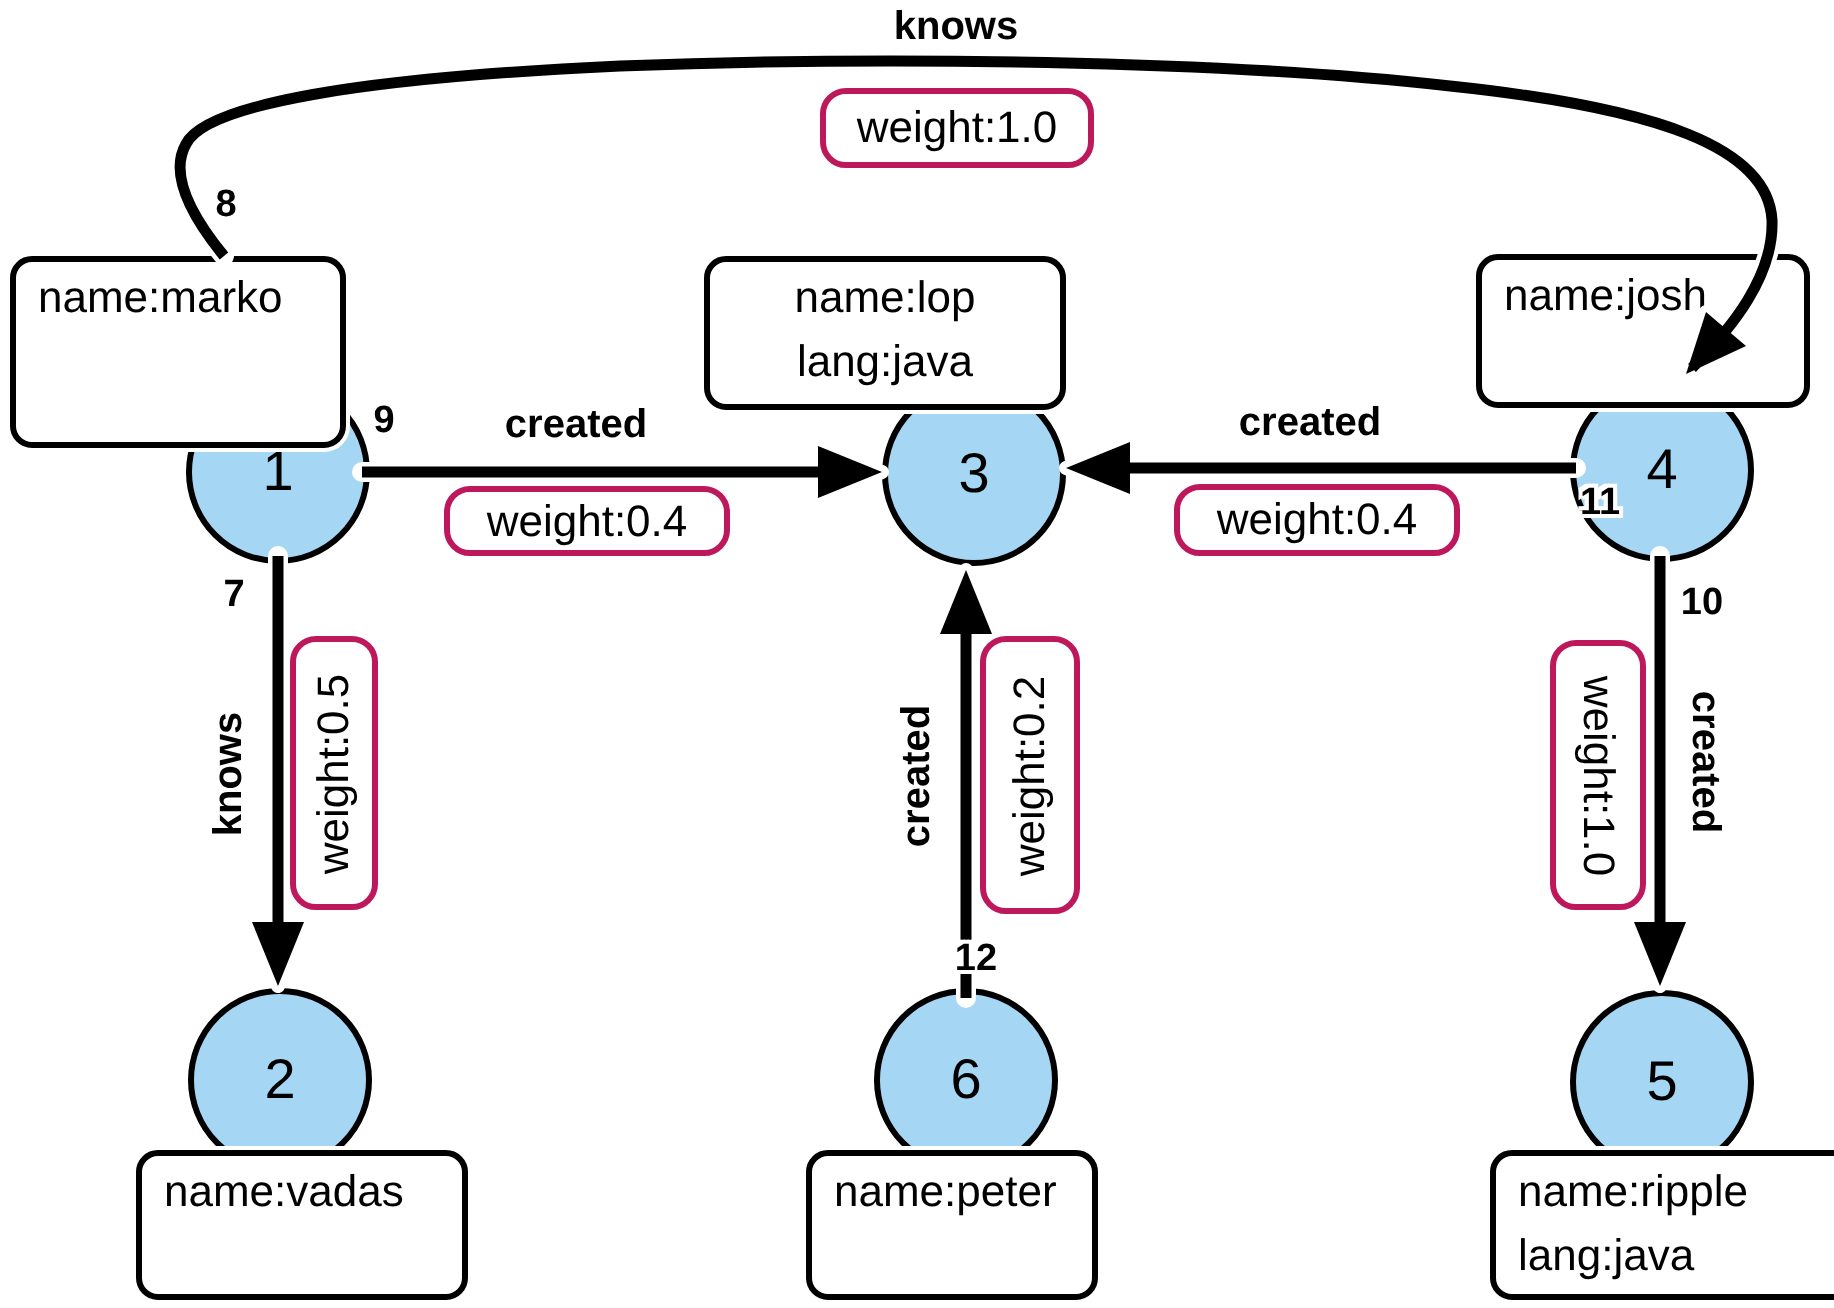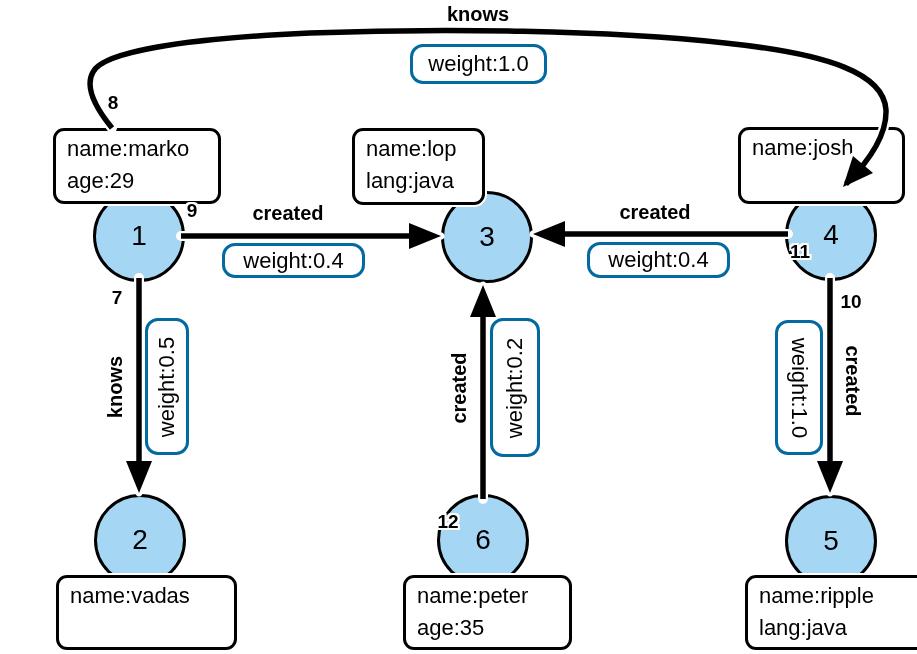--- a/index.html
+++ b/index.html
@@ -24,21 +24,21 @@
   }
   
   svg.edges { position:absolute; left:0; top:0; z-index:3; pointer-events:none; }
   .case { stroke:#ffffff; stroke-width:10; fill:none; stroke-linecap:round; }
   .core { stroke:#000000; stroke-width:5.5; fill:none; stroke-linecap:butt; }
   .ah-case { fill:#ffffff; stroke:#ffffff; stroke-width:7; stroke-linejoin:round; }
   .ah { fill:#000000; stroke:none; }
   
   .wbox {
     position:absolute; box-sizing:border-box; background:#fff;
-    border:3px solid #0369a1; border-radius:13px; box-shadow:0 0 0 2px #fff;
+    border:3px solid #be185d; border-radius:13px; box-shadow:0 0 0 2px #fff;
     display:flex; align-items:center; justify-content:center;
     font-size:22px; z-index:4; white-space:nowrap;
   }
   .wbox.vert { overflow:visible; }
   .wbox .rot-ccw { transform:rotate(-90deg); white-space:nowrap; }
   .wbox .rot-cw  { transform:rotate(90deg);  white-space:nowrap; }
   
   .elabel, .enum {
     position:absolute; z-index:5; font-weight:bold; white-space:nowrap;
     transform:translate(-50%,-50%);
@@ -68,37 +68,35 @@
   <div class="node" style="left:785px; top:189px;">
     <span>4</span>
   </div>
   <div class="node" style="left:785px; top:495px;">
     <span>5</span>
   </div>
   <div class="node" style="left:437px; top:494px;">
     <span>6</span>
   </div>
 
-  <div class="propbox" style="left:5px; top:128px; width:168px; height:76px;margin-left:48px;">
+  <div class="propbox" style="left:5px; top:128px; width:168px; height:96px;">
     <div>name:marko</div>
-    <div>age:29</div>
   </div>
-  <div class="propbox" style="left:352px; top:128px; width:133px; height:77px;">
+  <div class="propbox" style="left:352px; top:128px; width:181px; height:77px;text-align:center;">
     <div>name:lop</div>
     <div>lang:java</div>
   </div>
   <div class="propbox" style="left:698px; top:127px; width:167px; height:77px;margin-left:40px;">
     <div>name:josh</div>
   </div>
-  <div class="propbox" style="left:56px; top:575px; width:181px; height:75px;">
+  <div class="propbox" style="left:68px; top:575px; width:166px; height:75px;">
     <div>name:vadas</div>
   </div>
-  <div class="propbox" style="left:403px; top:575px; width:169px; height:75px;">
+  <div class="propbox" style="left:403px; top:575px; width:146px; height:75px;">
     <div>name:peter</div>
-    <div>age:35</div>
   </div>
   <div class="propbox" style="left:745px; top:575px; width:194px; height:75px;">
     <div>name:ripple</div>
     <div>lang:java</div>
   </div>
 
   <svg class="edges" width="917" height="654" viewBox="0 0 917 654">
 
     <g>
       <polygon class="ah-case" points="441,236 409,223 409,249"></polygon>
@@ -167,15 +165,15 @@
   <div class="elabel" style="left:655px; top:212px;">created</div>
   <div class="elabel rot-ccw" style="left:115px; top:387px;">knows</div>
   <div class="elabel rot-ccw" style="left:459px; top:388px;">created</div>
   <div class="elabel rot-cw" style="left:852px; top:381px;">created</div>
 
   <div class="enum" style="left:117px; top:298px;">7</div>
   <div class="enum" style="left:113px; top:103px;">8</div>
   <div class="enum" style="left:192px; top:211px;">9</div>
   <div class="enum" style="left:851px; top:302px;">10</div>
   <div class="enum" style="left:800px; top:252px;">11</div>
-  <div class="enum" style="left:448px; top:480px;margin-top:42px;">12</div>
+  <div class="enum" style="left:488px; top:480px;">12</div>
 
 </div>
 
 </body></html>

